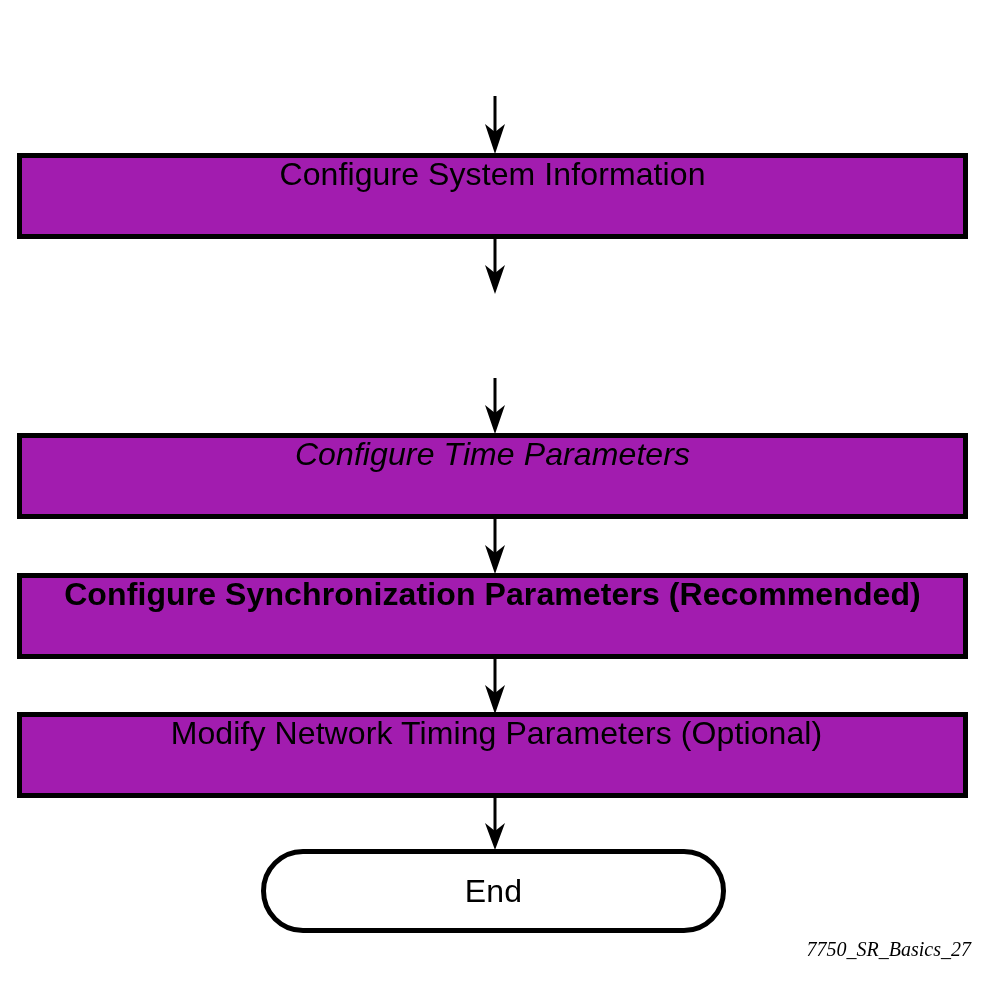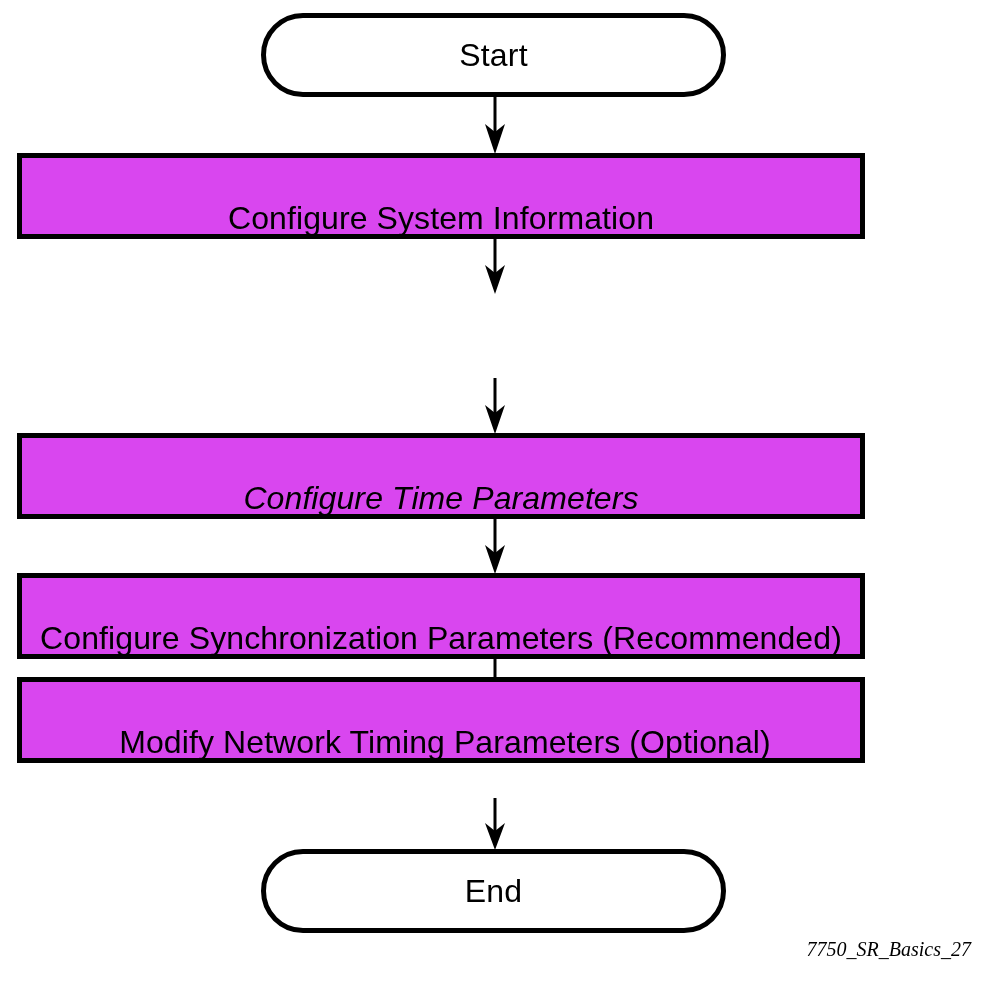--- a/index.html
+++ b/index.html
@@ -39,41 +39,41 @@
     letter-spacing: 0.2px;
     white-space: nowrap;
   }
   #node-start { top: 13px; }
   #node-end   { top: 849px; }
 
   
   .process {
     position: absolute;
     left: 17px;
-    width: 848px;
+    width: 951px;
     height: 86px;
     box-sizing: border-box;
     border: 5px solid #000000;
-    background: #d946ef;
+    background: #a21caf;
     display: flex;
-    align-items: flex-end;
+    align-items: flex-start;
     justify-content: center;
   }
   .process .label {
     font-size: 32px;
     line-height: 1;
     color: #000000;
     letter-spacing: 0.1px;
     white-space: nowrap;
   }
   #node-p0 { top: 153px; }
   #node-p1 { top: 293px; }
   #node-p2 { top: 433px; font-style: italic; }
-  #node-p3 { top: 573px; }
-  #node-p4 { top: 677px; padding-left: 8px; }
+  #node-p3 { top: 573px; font-weight: bold; }
+  #node-p4 { top: 712px; padding-left: 8px; }
 
   
   .connector {
     position: absolute;
     left: 479px;
     width: 32px;
     overflow: visible;
   }
   #conn-0 { top: 96px;  height: 58px; }
   #conn-1 { top: 238px; height: 56px; }
@@ -92,23 +92,20 @@
     font-size: 20px;
     color: #000000;
     white-space: nowrap;
   }
 </style>
 </head>
 <body>
 
 <div id="canvas">
 
-  <div class="terminator" id="node-start">
-    <span class="label">Start</span>
-  </div>
 
   <svg class="connector" id="conn-0" viewBox="0 0 32 58" preserveAspectRatio="none">
     <line x1="16" y1="0" x2="16" y2="42" stroke="#000000" stroke-width="3"></line>
     <path d="M16 58 L6 28 L16 36 L26 28 Z" fill="#000000"></path>
   </svg>
 
   <div class="process" id="node-p0">
     <span class="label">Configure System Information</span>
   </div>
 

